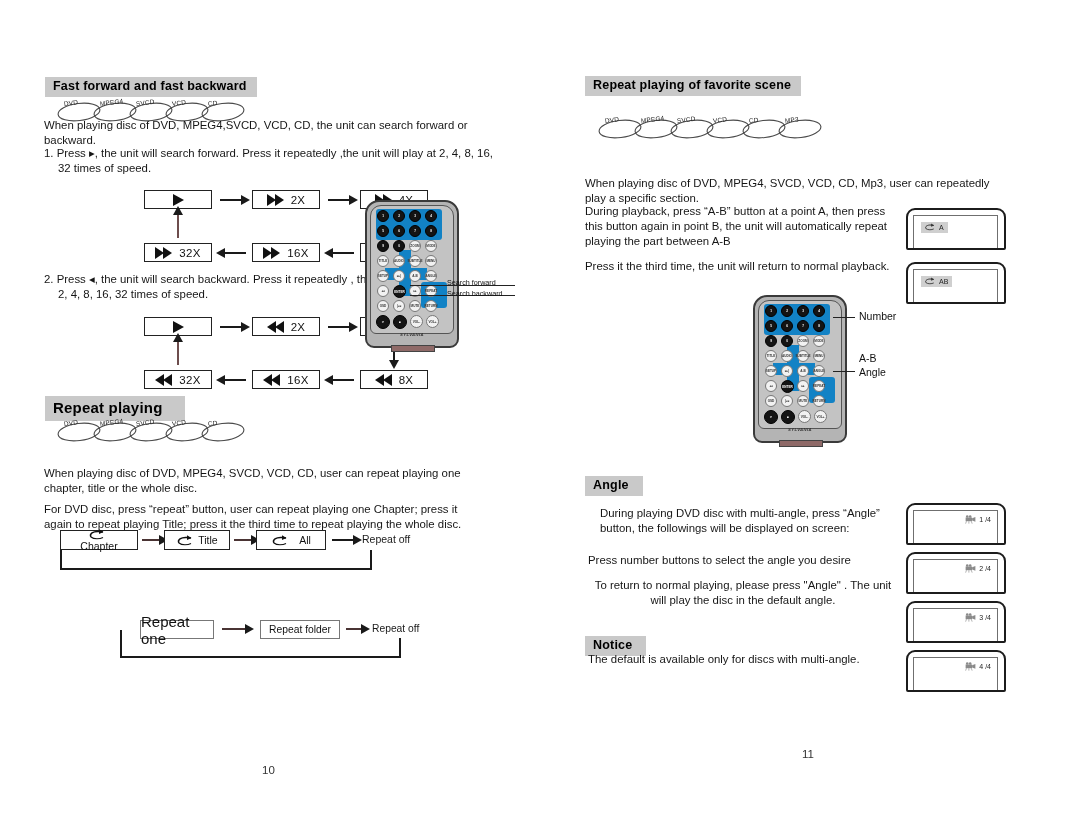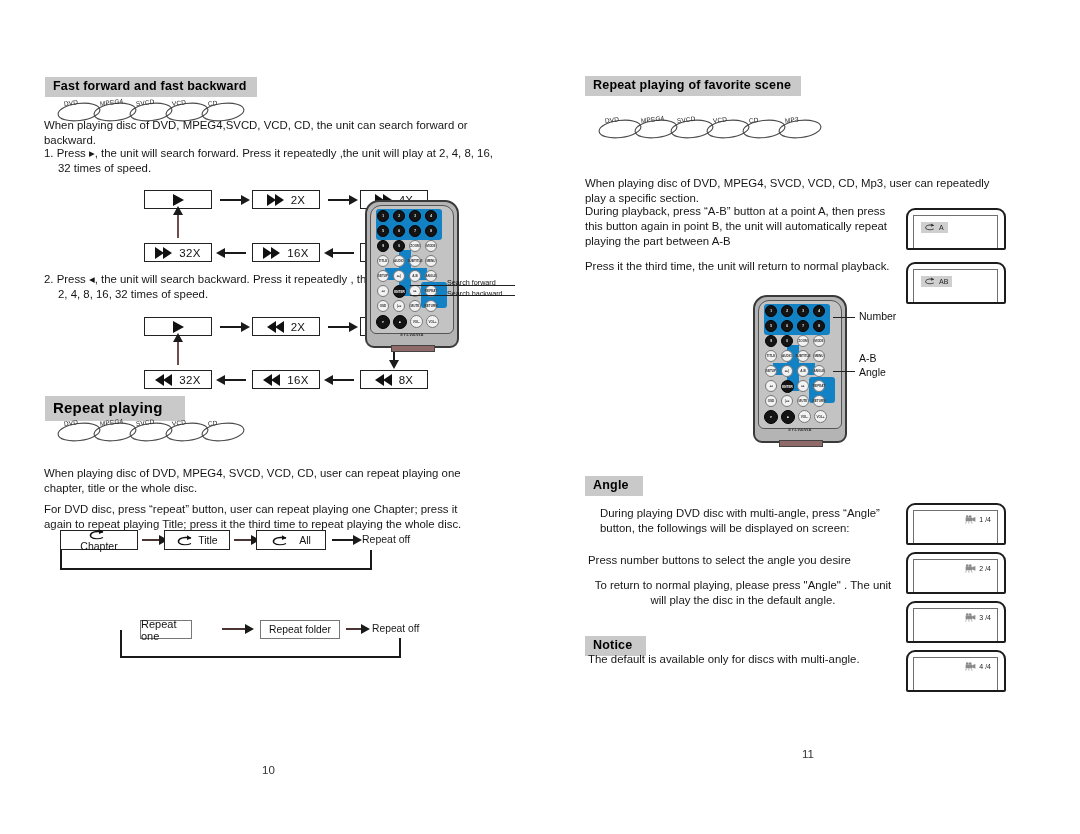--- a/index.html
+++ b/index.html
@@ -401,21 +401,21 @@
       <div class="arrow-h right" style="left:272px; top:9px; width:22px;"></div>
       <div style="position:absolute; left:302px; top:3px; font-size:10.5px;">Repeat off</div>
     </div>
 
 
     <div style="position:absolute; left:80px; top:620px; width:340px; height:40px;">
       <div class="line-v" style="left:0px; top:10px; height:28px;"></div>
       <div class="line-h" style="left:0px; top:36px; width:281px;"></div>
       <div class="line-v" style="left:279px; top:18px; height:18px;"></div>
 
-      <div class="fbox" style="left:20px; top:0px; width:52px; height:19px; font-size:11px; border-color:#777;">
+      <div class="fbox" style="left:20px; top:0px; width:74px; height:19px; font-size:15px; border-color:#777;">
         <span>Repeat one</span>
       </div>
       <div class="arrow-h right" style="left:102px; top:8px; width:24px; background:#4a3434;"></div>
       <div class="fbox" style="left:140px; top:0px; width:80px; height:19px; font-size:10.3px; border-color:#777;">
         <span>Repeat folder</span>
       </div>
       <div class="arrow-h right" style="left:226px; top:8px; width:16px; background:#4a3434;"></div>
       <div style="position:absolute; left:252px; top:3px; font-size:10.3px;">Repeat off</div>
     </div>
 

